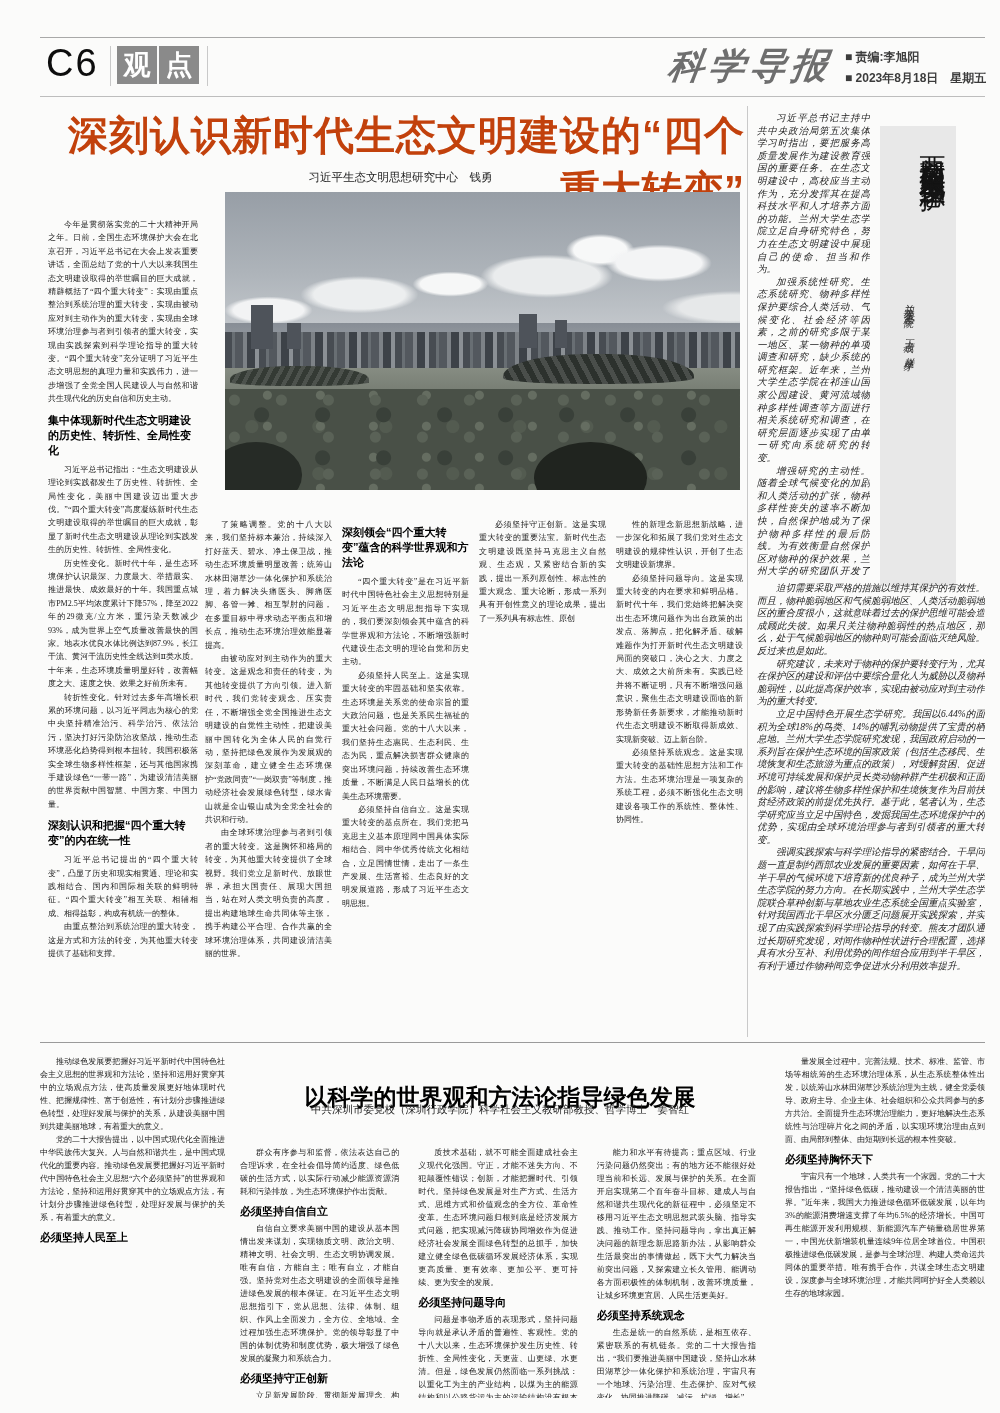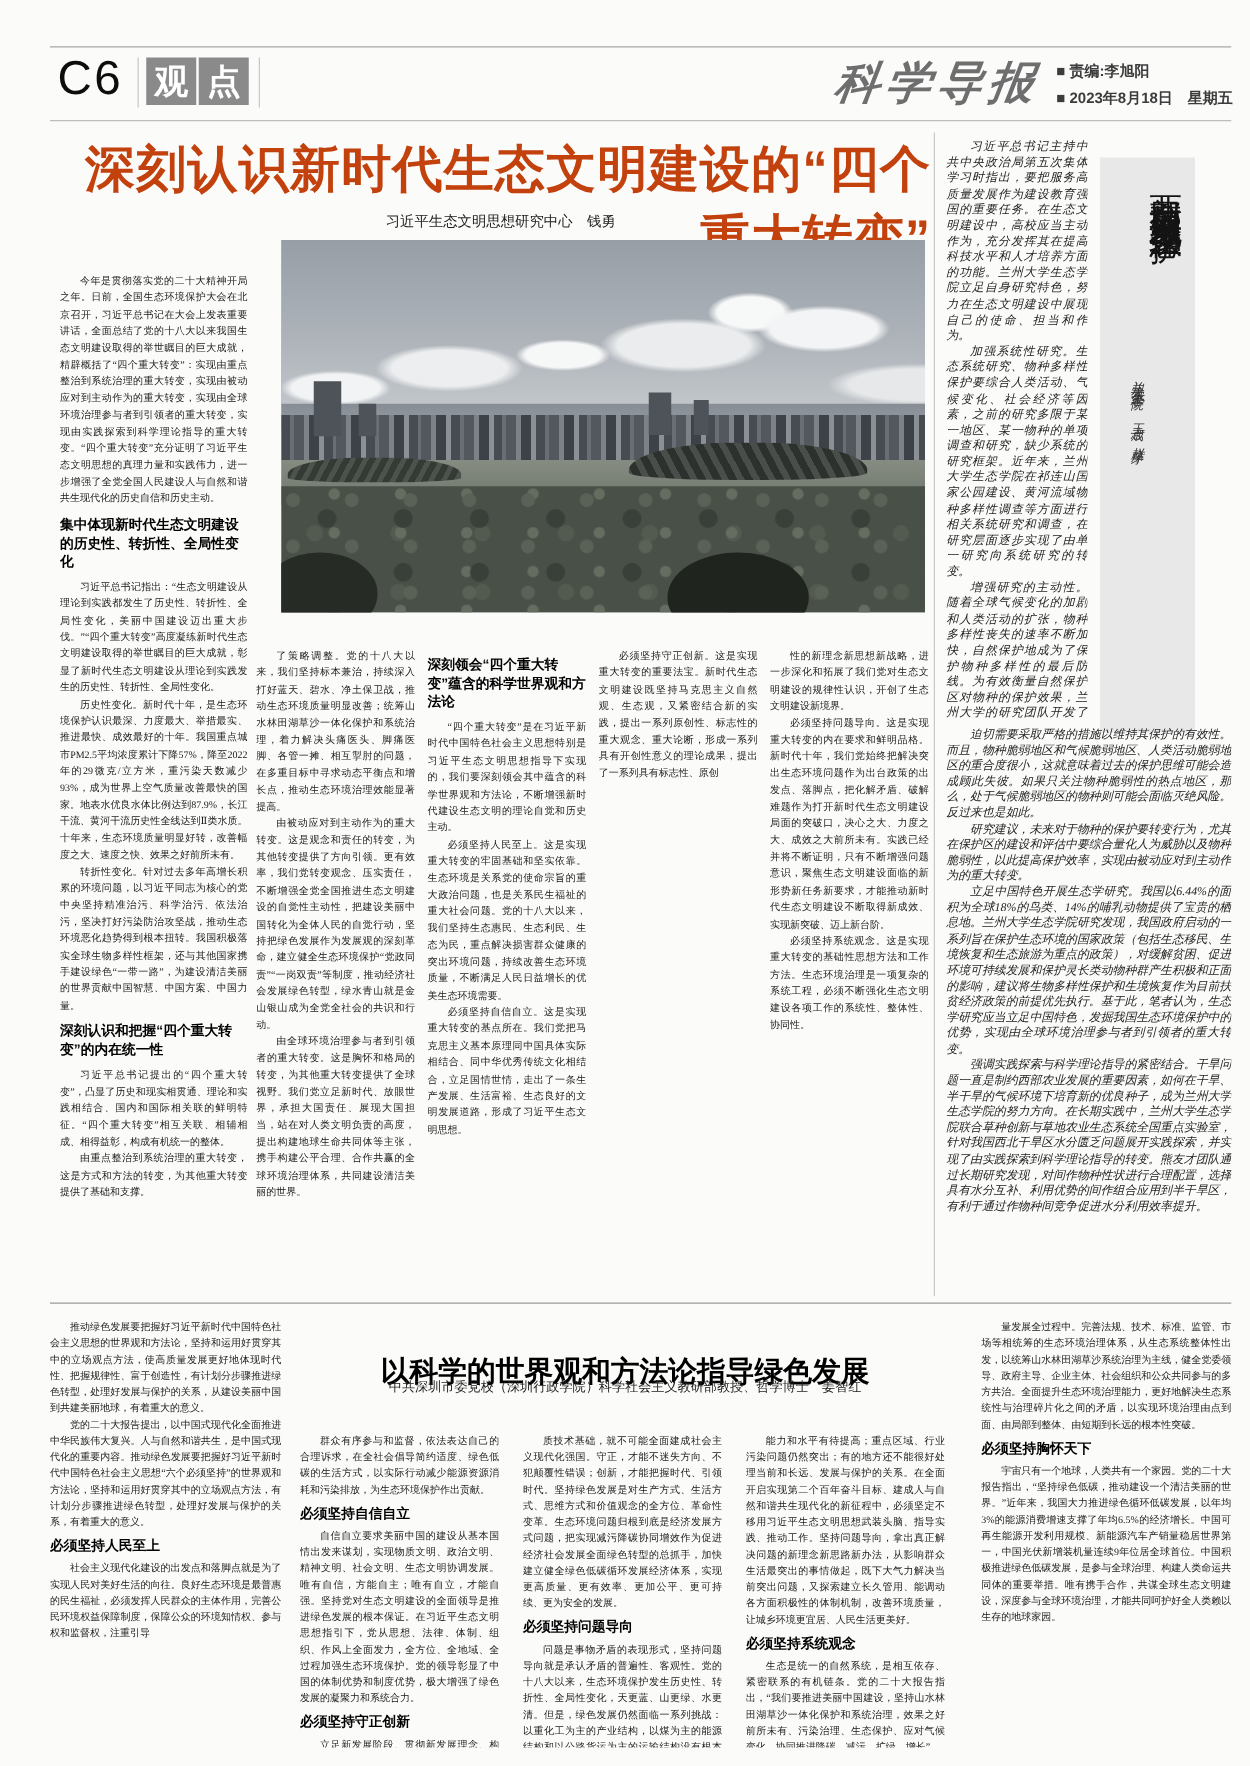--- a/index.html
+++ b/index.html
@@ -117,21 +117,21 @@
       <p class="para">习近平总书记指出：“生态文明建设从理论到实践都发生了历史性、转折性、全局性变化，美丽中国建设迈出重大步伐。”“四个重大转变”高度凝练新时代生态文明建设取得的举世瞩目的巨大成就，彰显了新时代生态文明建设从理论到实践发生的历史性、转折性、全局性变化。</p>
       <p class="para">历史性变化。新时代十年，是生态环境保护认识最深、力度最大、举措最实、推进最快、成效最好的十年。我国重点城市PM2.5平均浓度累计下降57%，降至2022年的29微克/立方米，重污染天数减少93%，成为世界上空气质量改善最快的国家。地表水优良水体比例达到87.9%，长江干流、黄河干流历史性全线达到Ⅱ类水质。十年来，生态环境质量明显好转，改善幅度之大、速度之快、效果之好前所未有。</p>
       <p class="para">转折性变化。针对过去多年高增长积累的环境问题，以习近平同志为核心的党中央坚持精准治污、科学治污、依法治污，坚决打好污染防治攻坚战，推动生态环境恶化趋势得到根本扭转。我国积极落实全球生物多样性框架，还与其他国家携手建设绿色“一带一路”，为建设清洁美丽的世界贡献中国智慧、中国方案、中国力量。</p>
       <h3 class="sub">深刻认识和把握“四个重大转变”的内在统一性</h3>
       <p class="para">习近平总书记提出的“四个重大转变”，凸显了历史和现实相贯通、理论和实践相结合、国内和国际相关联的鲜明特征。“四个重大转变”相互关联、相辅相成、相得益彰，构成有机统一的整体。</p>
       <p class="para">由重点整治到系统治理的重大转变，这是方式和方法的转变，为其他重大转变提供了基础和支撑。</p>
     </div>
   <div class="abs mcols">
     <div class="mbody">
         <p class="para">了策略调整。党的十八大以来，我们坚持标本兼治，持续深入打好蓝天、碧水、净土保卫战，推动生态环境质量明显改善；统筹山水林田湖草沙一体化保护和系统治理，着力解决头痛医头、脚痛医脚、各管一摊、相互掣肘的问题，在多重目标中寻求动态平衡点和增长点，推动生态环境治理效能显著提高。</p>
-        <p class="para">由被动应对到主动作为的重大转变。这是观念和责任的转变，为其他转变提供了方向引领。更有效率，我们党转变观念、压实责任，不断增强全党全国推进生态文明建设的自觉性主动性，把建设美丽中国转化为全体人民的自觉行动，坚持把绿色发展作为发展观的深刻革命，建立健全生态环境保护“党政同责”“一岗双责”等制度，推动经济社会发展绿色转型，绿水青山就是金山银山成为全党全社会的共识和行动。</p>
+        <p class="para">由被动应对到主动作为的重大转变。这是观念和责任的转变，为其他转变提供了方向引领。进入新时代，我们党转变观念、压实责任，不断增强全党全国推进生态文明建设的自觉性主动性，把建设美丽中国转化为全体人民的自觉行动，坚持把绿色发展作为发展观的深刻革命，建立健全生态环境保护“党政同责”“一岗双责”等制度，推动经济社会发展绿色转型，绿水青山就是金山银山成为全党全社会的共识和行动。</p>
         <p class="para">由全球环境治理参与者到引领者的重大转变。这是胸怀和格局的转变，为其他重大转变提供了全球视野。我们党立足新时代、放眼世界，承担大国责任、展现大国担当，站在对人类文明负责的高度，提出构建地球生命共同体等主张，携手构建公平合理、合作共赢的全球环境治理体系，共同建设清洁美丽的世界。</p>
       </div>
     <div class="mbody">
         <h3 class="sub">深刻领会“四个重大转变”蕴含的科学世界观和方法论</h3>
         <p class="para">“四个重大转变”是在习近平新时代中国特色社会主义思想特别是习近平生态文明思想指导下实现的，我们要深刻领会其中蕴含的科学世界观和方法论，不断增强新时代建设生态文明的理论自觉和历史主动。</p>
         <p class="para">必须坚持人民至上。这是实现重大转变的牢固基础和坚实依靠。生态环境是关系党的使命宗旨的重大政治问题，也是关系民生福祉的重大社会问题。党的十八大以来，我们坚持生态惠民、生态利民、生态为民，重点解决损害群众健康的突出环境问题，持续改善生态环境质量，不断满足人民日益增长的优美生态环境需要。</p>
         <p class="para">必须坚持自信自立。这是实现重大转变的基点所在。我们党把马克思主义基本原理同中国具体实际相结合、同中华优秀传统文化相结合，立足国情世情，走出了一条生产发展、生活富裕、生态良好的文明发展道路，形成了习近平生态文明思想。</p>
       </div>
     <div class="mbody">
         <p class="para">必须坚持守正创新。这是实现重大转变的重要法宝。新时代生态文明建设既坚持马克思主义自然观、生态观，又紧密结合新的实践，提出一系列原创性、标志性的重大观念、重大论断，形成一系列具有开创性意义的理论成果，提出了一系列具有标志性、原创</p>
@@ -161,41 +161,40 @@
       <p class="para">研究建议，未来对于物种的保护要转变行为，尤其在保护区的建设和评估中要综合量化人为威胁以及物种脆弱性，以此提高保护效率，实现由被动应对到主动作为的重大转变。</p>
       <p class="para">立足中国特色开展生态学研究。我国以6.44%的面积为全球18%的鸟类、14%的哺乳动物提供了宝贵的栖息地。兰州大学生态学院研究发现，我国政府启动的一系列旨在保护生态环境的国家政策（包括生态移民、生境恢复和生态旅游为重点的政策），对缓解贫困、促进环境可持续发展和保护灵长类动物种群产生积极和正面的影响，建议将生物多样性保护和生境恢复作为目前扶贫经济政策的前提优先执行。基于此，笔者认为，生态学研究应当立足中国特色，发掘我国生态环境保护中的优势，实现由全球环境治理参与者到引领者的重大转变。</p>
       <p class="para">强调实践探索与科学理论指导的紧密结合。干旱问题一直是制约西部农业发展的重要因素，如何在干旱、半干旱的气候环境下培育新的优良种子，成为兰州大学生态学院的努力方向。在长期实践中，兰州大学生态学院联合草种创新与草地农业生态系统全国重点实验室，针对我国西北干旱区水分匮乏问题展开实践探索，并实现了由实践探索到科学理论指导的转变。熊友才团队通过长期研究发现，对间作物种性状进行合理配置，选择具有水分互补、利用优势的间作组合应用到半干旱区，有利于通过作物种间竞争促进水分利用效率提升。</p>
     </div>
 
   <div class="abs rule" style="left:40px;top:1042px;width:945px;height:1px;background:#9a9a9a;"></div>
   <div class="abs bbody bcol1">
       <p class="para">推动绿色发展要把握好习近平新时代中国特色社会主义思想的世界观和方法论，坚持和运用好贯穿其中的立场观点方法，使高质量发展更好地体现时代性、把握规律性、富于创造性，有计划分步骤推进绿色转型，处理好发展与保护的关系，从建设美丽中国到共建美丽地球，有着重大的意义。</p>
       <p class="para">党的二十大报告提出，以中国式现代化全面推进中华民族伟大复兴。人与自然和谐共生，是中国式现代化的重要内容。推动绿色发展要把握好习近平新时代中国特色社会主义思想“六个必须坚持”的世界观和方法论，坚持和运用好贯穿其中的立场观点方法，有计划分步骤推进绿色转型，处理好发展与保护的关系，有着重大的意义。</p>
       <h3 class="sub">必须坚持人民至上</h3>
-      <p class="para">社会主义现代化建设的出发点和落脚点就是为了实现人民对美好生活的向往。良好生态环境是最普惠的民生福祉，必须发挥人民群众的主体作用，完善公民环境权益保障制度，保障公众的环境知情权、参与权和监督权，注重引导</p>
     </div>
   <div class="abs btitle">以科学的世界观和方法论指导绿色发展</div>
   <div class="abs bbyline">中共深圳市委党校（深圳行政学院）科学社会主义教研部教授、哲学博士　姜智红</div>
   <div class="abs bcols">
     <div class="bbody">
         <p class="para">群众有序参与和监督，依法表达自己的合理诉求，在全社会倡导简约适度、绿色低碳的生活方式，以实际行动减少能源资源消耗和污染排放，为生态环境保护作出贡献。</p>
         <h3 class="sub">必须坚持自信自立</h3>
         <p class="para">自信自立要求美丽中国的建设从基本国情出发来谋划，实现物质文明、政治文明、精神文明、社会文明、生态文明协调发展。唯有自信，方能自主；唯有自立，才能自强。坚持党对生态文明建设的全面领导是推进绿色发展的根本保证。在习近平生态文明思想指引下，党从思想、法律、体制、组织、作风上全面发力，全方位、全地域、全过程加强生态环境保护。党的领导彰显了中国的体制优势和制度优势，极大增强了绿色发展的凝聚力和系统合力。</p>
         <h3 class="sub">必须坚持守正创新</h3>
         <p class="para">立足新发展阶段、贯彻新发展理念、构建新发展格局、推动高质量发展，是全面建设社会主义现代化国家的首要任务。没有坚实的物</p>
       </div>
     <div class="bbody">
         <p class="para">质技术基础，就不可能全面建成社会主义现代化强国。守正，才能不迷失方向、不犯颠覆性错误；创新，才能把握时代、引领时代。坚持绿色发展是对生产方式、生活方式、思维方式和价值观念的全方位、革命性变革。生态环境问题归根到底是经济发展方式问题，把实现减污降碳协同增效作为促进经济社会发展全面绿色转型的总抓手，加快建立健全绿色低碳循环发展经济体系，实现更高质量、更有效率、更加公平、更可持续、更为安全的发展。</p>
         <h3 class="sub">必须坚持问题导向</h3>
         <p class="para">问题是事物矛盾的表现形式，坚持问题导向就是承认矛盾的普遍性、客观性。党的十八大以来，生态环境保护发生历史性、转折性、全局性变化，天更蓝、山更绿、水更清。但是，绿色发展仍然面临一系列挑战：以重化工为主的产业结构，以煤为主的能源结构和以公路货运为主的运输结构没有根本改变，生态环境质量从量变到质变的拐点还没有到来；生态环境治理</p>
       </div>
     <div class="bbody">
         <p class="para">能力和水平有待提高；重点区域、行业污染问题仍然突出；有的地方还不能很好处理当前和长远、发展与保护的关系。在全面开启实现第二个百年奋斗目标、建成人与自然和谐共生现代化的新征程中，必须坚定不移用习近平生态文明思想武装头脑、指导实践、推动工作。坚持问题导向，拿出真正解决问题的新理念新思路新办法，从影响群众生活最突出的事情做起，既下大气力解决当前突出问题，又探索建立长久管用、能调动各方面积极性的体制机制，改善环境质量，让城乡环境更宜居、人民生活更美好。</p>
         <h3 class="sub">必须坚持系统观念</h3>
-        <p class="para">生态是统一的自然系统，是相互依存、紧密联系的有机链条。党的二十大报告指出，“我们要推进美丽中国建设，坚持山水林田湖草沙一体化保护和系统治理，效果之好前所未有、污染治理、生态保护、应对气候变化，协同推进降碳、减污、扩绿、增长”</p>
+        <p class="para">生态是统一的自然系统，是相互依存、紧密联系的有机链条。党的二十大报告指出，“我们要推进美丽中国建设，坚持山水林田湖草沙一体化保护和系统治理，宇宙只有一个地球、污染治理、生态保护、应对气候变化，协同推进降碳、减污、扩绿、增长”</p>
       </div>
   </div>
   <div class="abs bbody bcol5">
       <p class="para">量发展全过程中。完善法规、技术、标准、监管、市场等相统筹的生态环境治理体系，从生态系统整体性出发，以统筹山水林田湖草沙系统治理为主线，健全党委领导、政府主导、企业主体、社会组织和公众共同参与的多方共治。全面提升生态环境治理能力，更好地解决生态系统性与治理碎片化之间的矛盾，以实现环境治理由点到面、由局部到整体、由短期到长远的根本性突破。</p>
       <h3 class="sub">必须坚持胸怀天下</h3>
       <p class="para">宇宙只有一个地球，人类共有一个家园。党的二十大报告指出，“坚持绿色低碳，推动建设一个清洁美丽的世界。”近年来，我国大力推进绿色循环低碳发展，以年均3%的能源消费增速支撑了年均6.5%的经济增长。中国可再生能源开发利用规模、新能源汽车产销量稳居世界第一，中国光伏新增装机量连续9年位居全球首位。中国积极推进绿色低碳发展，是参与全球治理、构建人类命运共同体的重要举措。唯有携手合作，共谋全球生态文明建设，深度参与全球环境治理，才能共同呵护好全人类赖以生存的地球家园。</p>
     </div>
 
 </div>
 

